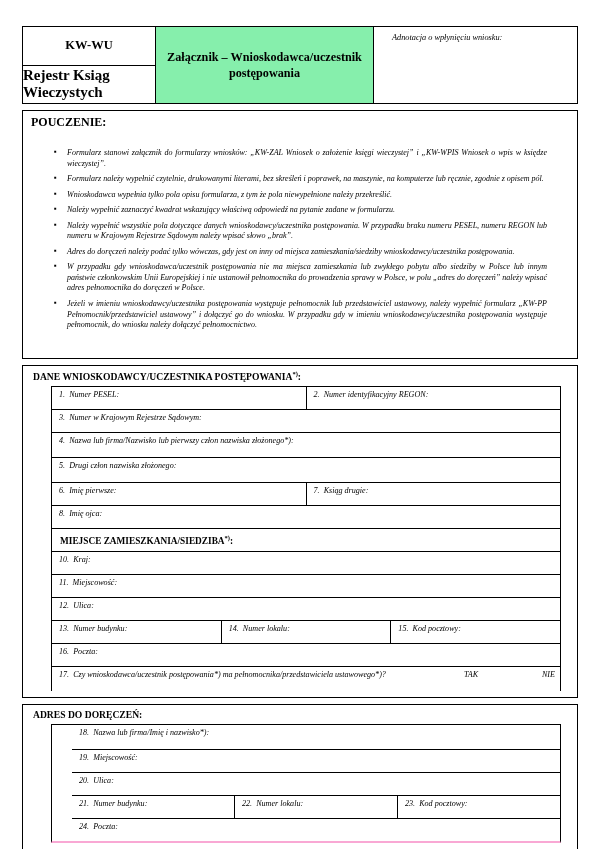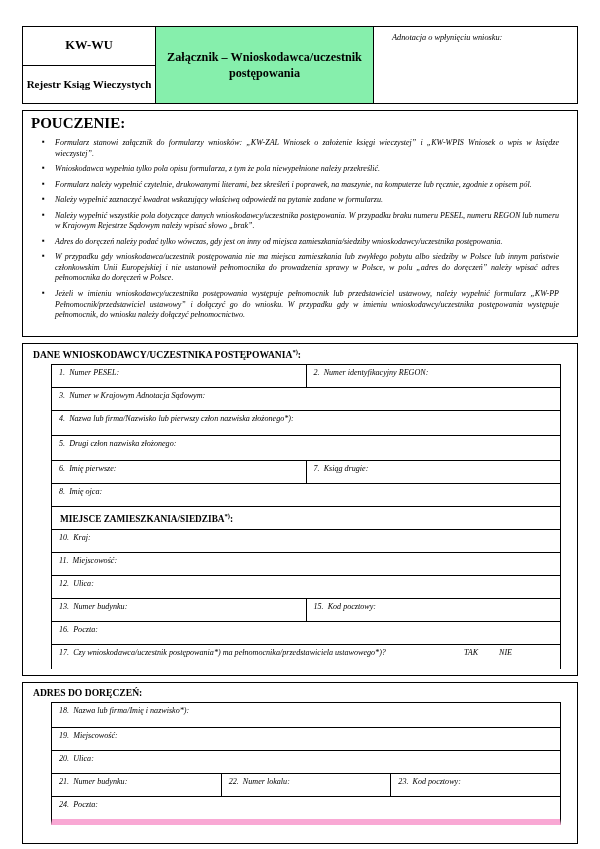--- a/index.html
+++ b/index.html
@@ -42,21 +42,21 @@
     justify-content: center;
     font-weight: bold;
     font-size: 12.5px;
   }
   .hdr-left-bot {
     flex: 1;
     display: flex;
     align-items: center;
     justify-content: center;
     font-weight: bold;
-    font-size: 11px;
+    font-size: 15px;
   }
   .hdr-mid {
     width: 218px;
     border-right: 1px solid #000;
     background: #86efac;
     display: flex;
     align-items: center;
     justify-content: center;
     text-align: center;
     font-weight: bold;
@@ -73,25 +73,25 @@
   }
 
   
   .box {
     border: 1px solid #000;
     box-sizing: border-box;
     margin-top: 6px;
   }
   .pouczenie-title {
     font-weight: bold;
-    font-size: 15px;
+    font-size: 12px;
     padding: 4px 0 2px 8px;
   }
   ul.pouczenie {
-    margin: 4px;
+    margin: 16px;
     padding: 0 10px 6px 28px;
     list-style: none;
   }
   ul.pouczenie li {
     position: relative;
     font-style: italic;
     font-size: 8.0px;
     line-height: 1.32;
     text-align: justify;
     margin-bottom: 5px;
@@ -116,21 +116,21 @@
     font-size: 9.6px;
     padding: 4px 0 4px 10px;
   }
   .inner {
     margin: 0 16px 0 28px;
     border-left: 1px solid #000;
     border-right: 1px solid #000;
     border-top: 1px solid #000;
     box-sizing: border-box;
   }
-  .inner.last { border-bottom: 6px solid #f9a8d4; margin-bottom: 18px; }
+  .inner.last { border-bottom: 2px solid #f9a8d4; margin-bottom: 18px; padding-left: 20px; }
   .row {
     display: flex;
     border-bottom: 1px solid #000;
   }
   .row.nb { border-bottom: none; }
   .cell {
     flex: 1;
     font-style: italic;
     font-size: 8.1px;
     padding: 3px 5px 3px 7px;
@@ -141,21 +141,21 @@
   .sub-head {
     font-weight: bold;
     font-style: normal;
     font-size: 9.3px;
     padding: 5px 5px 4px 8px;
   }
   .tall { min-height: 24px; }
   .pelnom { display: flex; align-items: baseline; }
   .pelnom .q { flex: 1; }
   .tak { width: 56px; text-align: center; font-style: italic; font-size: 8.1px;}
-  .nie { width: 56px; text-align: left; font-style: italic; font-size: 8.1px;}
+  .nie { width: 56px; text-align: right; font-style: italic; font-size: 8.1px;}
 
   
   .sig-wrap { margin-top: 8px; }
   .sig-title {
     font-weight: bold;
     font-size: 9.6px;
     padding: 4px 0 4px 10px;
   }
   .sig-table {
     margin: 0 14px 10px 14px;
@@ -187,40 +187,40 @@
       <div class="hdr-left-bot">Rejestr Ksiąg Wieczystych</div>
     </div>
     <div class="hdr-mid">Załącznik – Wnioskodawca/uczestnik postępowania</div>
     <div class="hdr-right">Adnotacja o wpłynięciu wniosku:</div>
   </div>
 
   <div class="box">
     <div class="pouczenie-title">POUCZENIE:</div>
     <ul class="pouczenie">
       <li>Formularz stanowi załącznik do formularzy wniosków: „KW-ZAL Wniosek o założenie księgi wieczystej” i „KW-WPIS Wniosek o wpis w księdze wieczystej”.</li>
+      <li>Formularz należy wypełnić czytelnie, drukowanymi literami, bez skreśleń i poprawek, na maszynie, na komputerze lub ręcznie, zgodnie z opisem pól.</li>
       <li>Wnioskodawca wypełnia tylko pola opisu formularza, z tym że pola niewypełnione należy przekreślić.</li>
-      <li>Formularz należy wypełnić czytelnie, drukowanymi literami, bez skreśleń i poprawek, na maszynie, na komputerze lub ręcznie, zgodnie z opisem pól.</li>
       <li>Należy wypełnić zaznaczyć kwadrat wskazujący właściwą odpowiedź na pytanie zadane w formularzu.</li>
       <li>Należy wypełnić wszystkie pola dotyczące danych wnioskodawcy/uczestnika postępowania. W przypadku braku numeru PESEL, numeru REGON lub numeru w Krajowym Rejestrze Sądowym należy wpisać słowo „brak”.</li>
       <li>Adres do doręczeń należy podać tylko wówczas, gdy jest on inny od miejsca zamieszkania/siedziby wnioskodawcy/uczestnika postępowania.</li>
       <li>W przypadku gdy wnioskodawca/uczestnik postępowania nie ma miejsca zamieszkania lub zwykłego pobytu albo siedziby w Polsce lub innym państwie członkowskim Unii Europejskiej i nie ustanowił pełnomocnika do prowadzenia sprawy w Polsce, w polu „adres do doręczeń” należy wpisać adres pełnomocnika do doręczeń w Polsce.</li>
       <li>Jeżeli w imieniu wnioskodawcy/uczestnika postępowania występuje pełnomocnik lub przedstawiciel ustawowy, należy wypełnić formularz „KW-PP Pełnomocnik/przedstawiciel ustawowy” i dołączyć go do wniosku. W przypadku gdy w imieniu wnioskodawcy/uczestnika postępowania występuje pełnomocnik, do wniosku należy dołączyć pełnomocnictwo.</li>
     </ul>
   </div>
 
   <div class="sect">
     <div class="sect-title"><span>DANE WNIOSKODAWCY/UCZESTNIKA POSTĘPOWANIA</span><sup>*)</sup><span>:</span></div>
 
     <div class="inner">
       <div class="row">
         <div class="cell"><span>1.</span>&nbsp;&nbsp;<span>Numer PESEL:</span></div>
         <div class="cell div"><span>2.</span>&nbsp;&nbsp;<span>Numer identyfikacyjny REGON:</span></div>
       </div>
       <div class="row">
-        <div class="cell"><span>3.</span>&nbsp;&nbsp;<span>Numer w Krajowym Adnotacja Sądowym:</span></div>
+        <div class="cell"><span>3.</span>&nbsp;&nbsp;<span>Numer w Krajowym Rejestrze Sądowym:</span></div>
       </div>
       <div class="row">
         <div class="cell tall"><span>4.</span>&nbsp;&nbsp;<span>Nazwa lub firma/Nazwisko lub pierwszy człon nazwiska złożonego*):</span></div>
       </div>
       <div class="row">
         <div class="cell tall"><span>5.</span>&nbsp;&nbsp;<span>Drugi człon nazwiska złożonego:</span></div>
       </div>
       <div class="row">
         <div class="cell"><span>6.</span>&nbsp;&nbsp;<span>Imię pierwsze:</span></div>
         <div class="cell div"><span>7.</span>&nbsp;&nbsp;<span>Ksiąg drugie:</span></div>
@@ -237,20 +237,21 @@
         <div class="cell"><span>10.</span>&nbsp;&nbsp;<span>Kraj:</span></div>
       </div>
       <div class="row">
         <div class="cell"><span>11.</span>&nbsp;&nbsp;<span>Miejscowość:</span></div>
       </div>
       <div class="row">
         <div class="cell"><span>12.</span>&nbsp;&nbsp;<span>Ulica:</span></div>
       </div>
       <div class="row">
         <div class="cell"><span>13.</span>&nbsp;&nbsp;<span>Numer budynku:</span></div>
+        <div class="cell div"><span>14.</span>&nbsp;&nbsp;<span>Numer lokalu:</span></div>
         <div class="cell div"><span>15.</span>&nbsp;&nbsp;<span>Kod pocztowy:</span></div>
       </div>
       <div class="row">
         <div class="cell"><span>16.</span>&nbsp;&nbsp;<span>Poczta:</span></div>
       </div>
       <div class="row nb">
         <div class="cell pelnom tall">
           <span class="q"><span>17.</span>&nbsp;&nbsp;<span>Czy wnioskodawca/uczestnik postępowania*) ma pełnomocnika/przedstawiciela ustawowego*)?</span></span>
           <span class="tak">TAK</span>
           <span class="nie">NIE</span>

